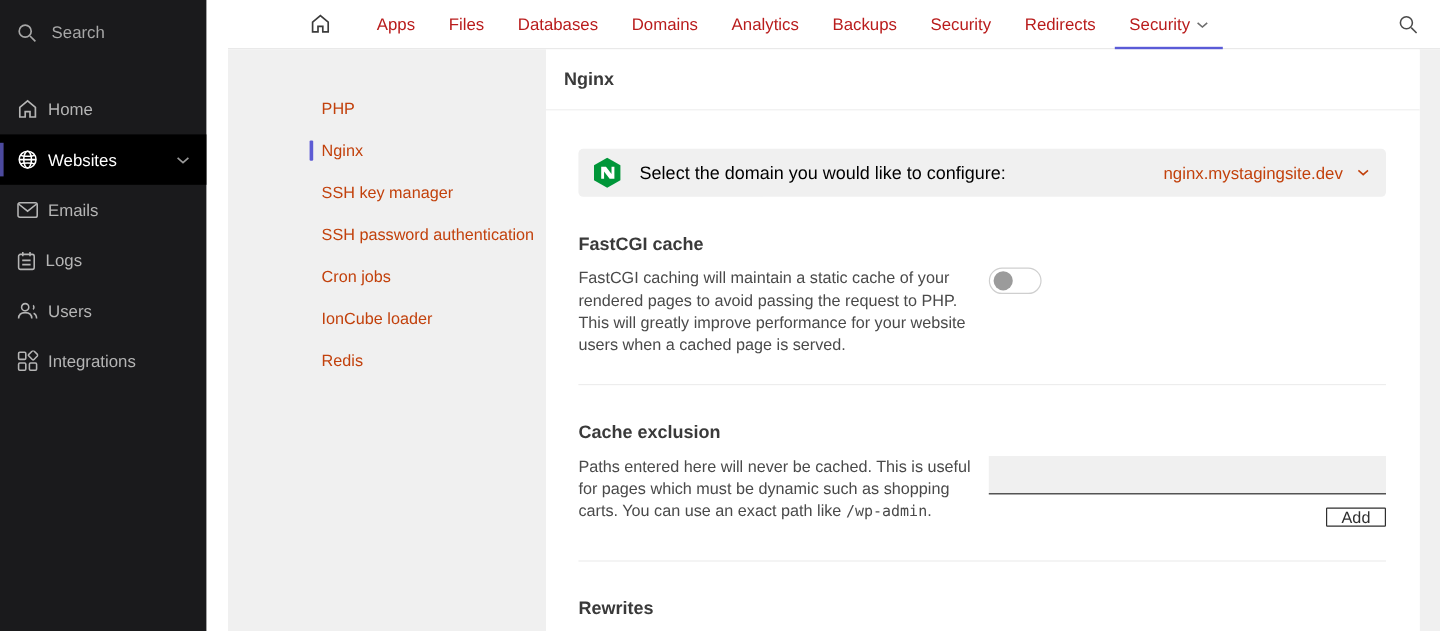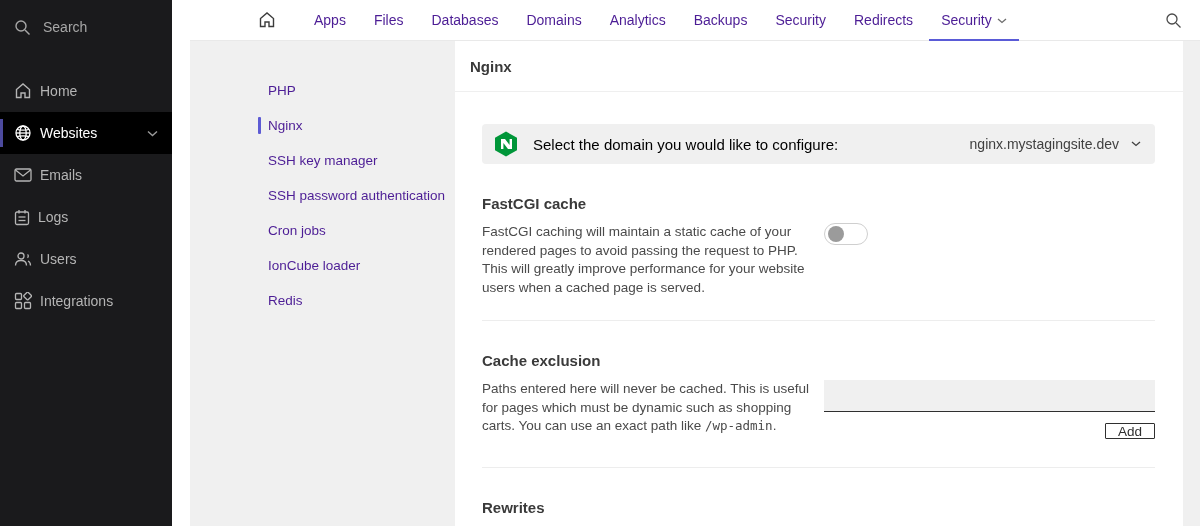--- a/index.html
+++ b/index.html
@@ -35,37 +35,37 @@
   
   .topnav {
     position:absolute; left:190px; top:0; width:1010px; height:41px;
     background:#ffffff; border-bottom:1px solid #e9e9e9;
     display:flex; align-items:stretch; z-index:4;
   }
   .topnav .home-btn { display:flex; align-items:center; margin-left:68px; margin-right:24px; cursor:pointer; color:#3c3c3c; }
   .tabs { display:flex; align-items:stretch; }
   .tab {
     position:relative; display:flex; align-items:center; gap:5px;
-    padding:10px 14px; font-size:14px; color:#4c1d95; cursor:pointer;
+    padding:10px 14px; font-size:14px; color:#b91c1c; cursor:pointer;
   }
   .tab.active::after {
     content:""; position:absolute; left:2px; right:2px; bottom:-1px; height:2px;
     background:#5a5bd7;
   }
   .tab .chev { margin-top:2px; color:#6d6d6d; }
   .topnav .search-btn { margin-left:auto; display:flex; align-items:center; padding:0 18px; cursor:pointer; color:#4a4a4a; }
 
   
   .subnav {
     position:absolute; left:190px; top:41px; width:265px; height:485px;
     background:#f0f0f0; padding-top:32px; z-index:3;
   }
   .subnav-item {
     position:relative; height:35px; display:flex; align-items:center;
-    padding-left:78px; font-size:13.5px; color:#4c1d95; cursor:pointer;
+    padding-left:78px; font-size:13.5px; color:#c2410c; cursor:pointer;
   }
   .subnav-item .marker { display:none; }
   .subnav-item.active .marker {
     display:block; position:absolute; left:68px; top:9px; width:3px; height:17px;
     background:#5d5bd4; border-radius:1px;
   }
 
   
   .right-gutter {
     position:absolute; left:1183px; top:41px; width:17px; height:485px;
@@ -80,21 +80,21 @@
   .content { padding:0 28px 0 27px; }
 
   .domain-banner {
     margin-top:32px; height:40px; background:#f0f0f0; border-radius:4px;
     display:flex; align-items:center; padding:0 14px 0 11px;
   }
   .domain-banner .nginx-logo { margin-right:14px; }
   .domain-banner .banner-label { font-size:15px; color:#000000; }
   .domain-select {
     margin-left:auto; display:flex; align-items:center; gap:12px;
-    color:#404040; font-size:14px; cursor:pointer;
+    color:#c2410c; font-size:14px; cursor:pointer;
   }
 
   .section { margin-top:31px; }
   .section-heading { font-size:15px; color:#3a3a3a; }
   .section-body { display:flex; margin-top:11px; }
   .section-desc { width:342px; font-size:13.5px; line-height:18.5px; color:#4a4a4a; }
   .section-control { flex:1; }
   .mono { font-family:"DejaVu Sans Mono","Liberation Mono",monospace; font-size:12.5px; }
 
   .divider { border:none; border-top:1px solid #ededed; margin:0; }

